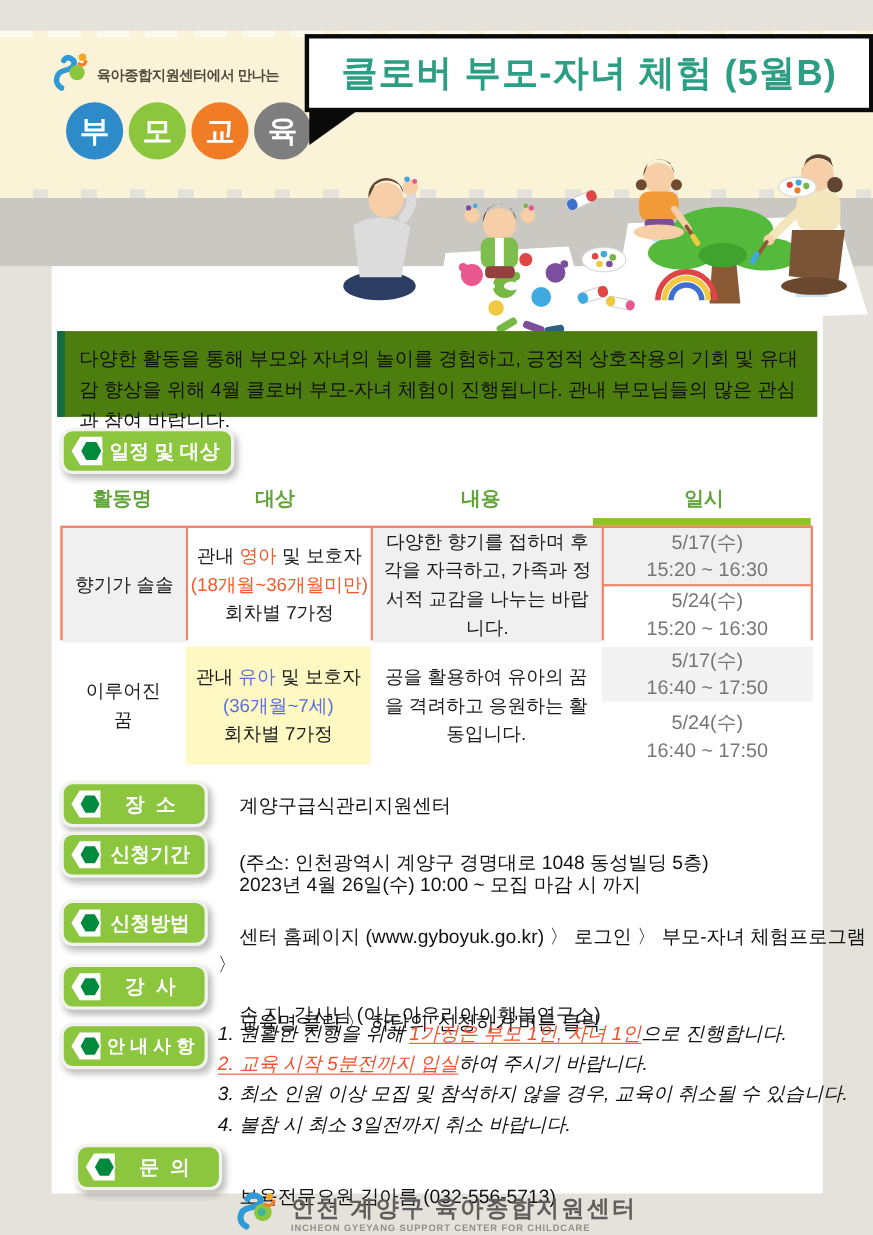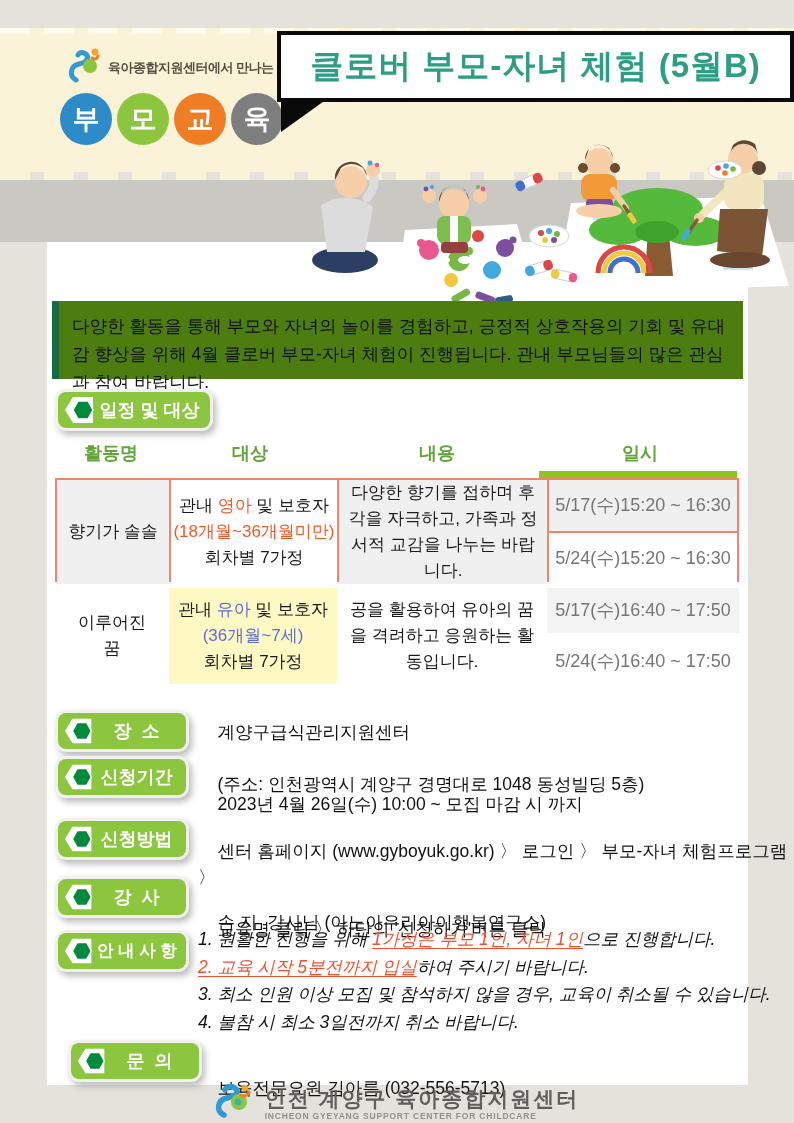--- a/index.html
+++ b/index.html
@@ -8,21 +8,21 @@
   
   .band-cream{position:absolute;left:0;top:28px;width:794px;height:144px;background:#faf3d8;}
   .cream-dash-top{position:absolute;left:0;top:28px;width:794px;height:6px;
         background:repeating-linear-gradient(90deg,rgba(255,255,255,.55) 0 30px,transparent 30px 44px);}
   .cream-dash-bottom{position:absolute;left:0;top:172px;width:794px;height:8px;
         background:repeating-linear-gradient(90deg,#faf3d8 0 30px,transparent 30px 44px);}
   .band-gray{position:absolute;left:0;top:180px;width:794px;height:62px;background:#c9c8c3;}
   .panel{position:absolute;left:47px;top:242px;width:701px;height:843px;background:#ffffff;}
 
   
-  .brand{position:absolute;left:68px;top:46px;display:flex;align-items:center;gap:4px;}
+  .brand{position:absolute;left:48px;top:46px;display:flex;align-items:center;gap:4px;}
   .brand-tagline{font-size:13px;font-weight:700;color:#554a3e;letter-spacing:-0.5px;}
   .circles{position:absolute;left:60px;top:93px;display:flex;gap:5px;}
   .circle{width:52px;height:52px;border-radius:50%;display:flex;align-items:center;justify-content:center;
           color:#fff;font-size:27px;font-weight:700;}
   .c0{background:#2e8bc9}.c1{background:#8cc63e}.c2{background:#f07d26}.c3{background:#7e7e7e}
 
   
   .title-box{position:absolute;left:277px;top:31px;width:517px;height:71px;background:#fff;
              border:4px solid #0a0a0a;box-sizing:border-box;display:flex;align-items:center;justify-content:center;}
   .title-text{font-size:33px;font-weight:700;color:#2b9e83;letter-spacing:1px;white-space:nowrap;}
@@ -51,21 +51,21 @@
   .sched-head div{text-align:center;font-size:18px;font-weight:700;color:#61a437;}
   .head-bar{margin-left:484px;width:198px;height:7px;background:#8fc31f;margin-top:3px;}
   .row1{display:grid;grid-template-columns:112px 166px 208px 1fr;gap:2px;background:#f4836b;
         border:2px solid #f4836b;height:100px;margin-top:0px;}
   .row2{display:grid;grid-template-columns:114px 168px 210px 1fr;height:96px;margin-top:6px;}
   .cell{display:flex;flex-direction:column;align-items:center;justify-content:center;text-align:center;
         font-size:17px;line-height:26px;}
   .bg-g{background:#f0f0f0}.bg-w{background:#fff}.bg-g2{background:#fef9c3}.bg-g3{background:#f3f3f3}
   .dates1{display:grid;grid-template-rows:1fr 1fr;gap:2px;}
   .dates2{display:grid;grid-template-rows:1fr 1fr;gap:7px;background:#fff;}
-  .date-cell{display:flex;flex-direction:row;align-items:center;justify-content:center;
+  .date-cell{display:flex;flex-direction:column;align-items:center;justify-content:center;
              font-size:18px;line-height:25px;color:#767676;}
   .em-orange{color:#f15a29;}
   .em-blue{color:#5b6edc;}
   .content-cell{padding:0 8px;}
 
   
   .sec-content{position:absolute;left:198px;font-size:17.5px;line-height:26px;color:#111;white-space:pre-wrap;}
   .notice-list{position:absolute;left:198px;font-size:17.5px;line-height:27.5px;color:#111;
                list-style:none;margin:0;padding:0;}
   .notice-list .nem{color:#f4502e;text-decoration:underline;text-underline-offset:3px;}

